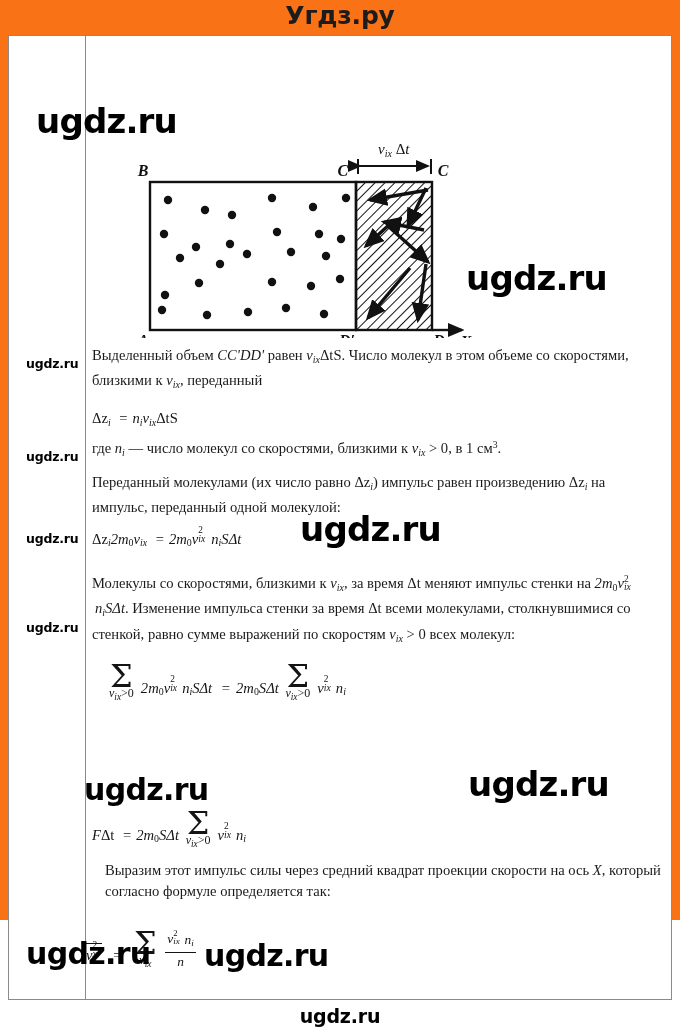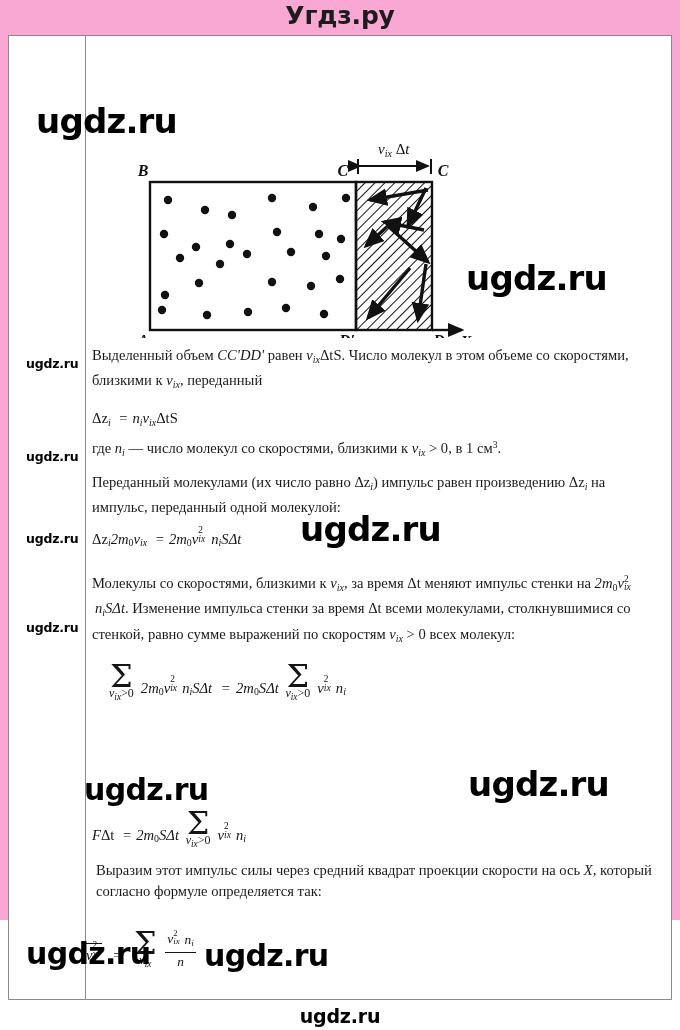--- a/index.html
+++ b/index.html
@@ -6,21 +6,21 @@
   html, body {
     margin: 0; padding: 0;
     width: 680px; height: 1030px;
     background: #ffffff;
     font-family: "Liberation Serif", serif;
     overflow: hidden;
   }
   #page {
     position: relative;
     width: 680px; height: 920px;
-    background: #f9a8d4;
+    background: #f97316;
   }
 
   
   .site-header {
     position: absolute;
     top: 1px; left: 0; width: 680px;
     text-align: center;
     font-family: "DejaVu Sans", sans-serif;
     font-weight: bold;
     font-size: 25px;
@@ -303,21 +303,21 @@
 
     <div class="math" style="left:0; top:775px;">
       <i>F</i><span class="mup">Δt</span>
       <span style="margin:0 5px">=</span><i>2m</i><sub style="font-style:normal">0</sub><span class="mi">SΔt</span>
       <span class="sum">
         <span class="sigma">Σ</span>
         <span class="lim"><i>v</i><sub style="font-size:0.78em">ix</sub><span>&gt;0</span></span>
       </span><i style="margin-left:4px">v</i><span class="subsup"><span class="s-sup">2</span><span class="s-sub">ix</span></span><i style="margin-left:3px">n</i><sub>i</sub>
     </div>
 
-    <div class="para" style="left:4px; top:825px; width:556px;">
+    <div class="para" style="left:13px; top:825px; width:556px;">
       <span>Выразим этот импульс силы через средний квадрат проекции скорости на ось </span><i>X</i><span>, который согласно формуле определяется так:</span>
     </div>
 
     <div class="math" style="left:-6px; top:895px;">
       <span class="overline"><i>v</i><span class="subsup"><span class="s-sup">2</span><span class="s-sub">x</span></span></span>
       <span style="margin:0 6px 0 8px">=</span>
       <span class="sum">
         <span class="sigma">Σ</span>
         <span class="lim"><i>v</i><sub style="font-size:0.78em">ix</sub></span>
       </span>

